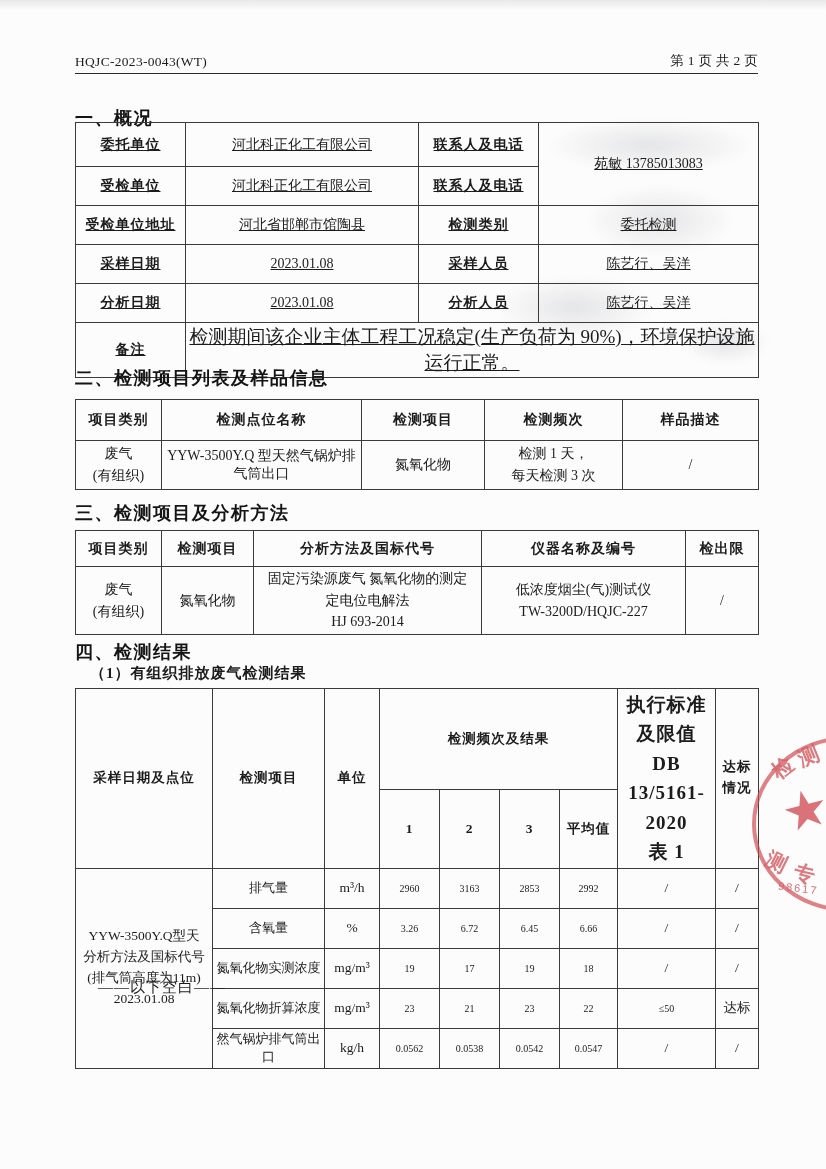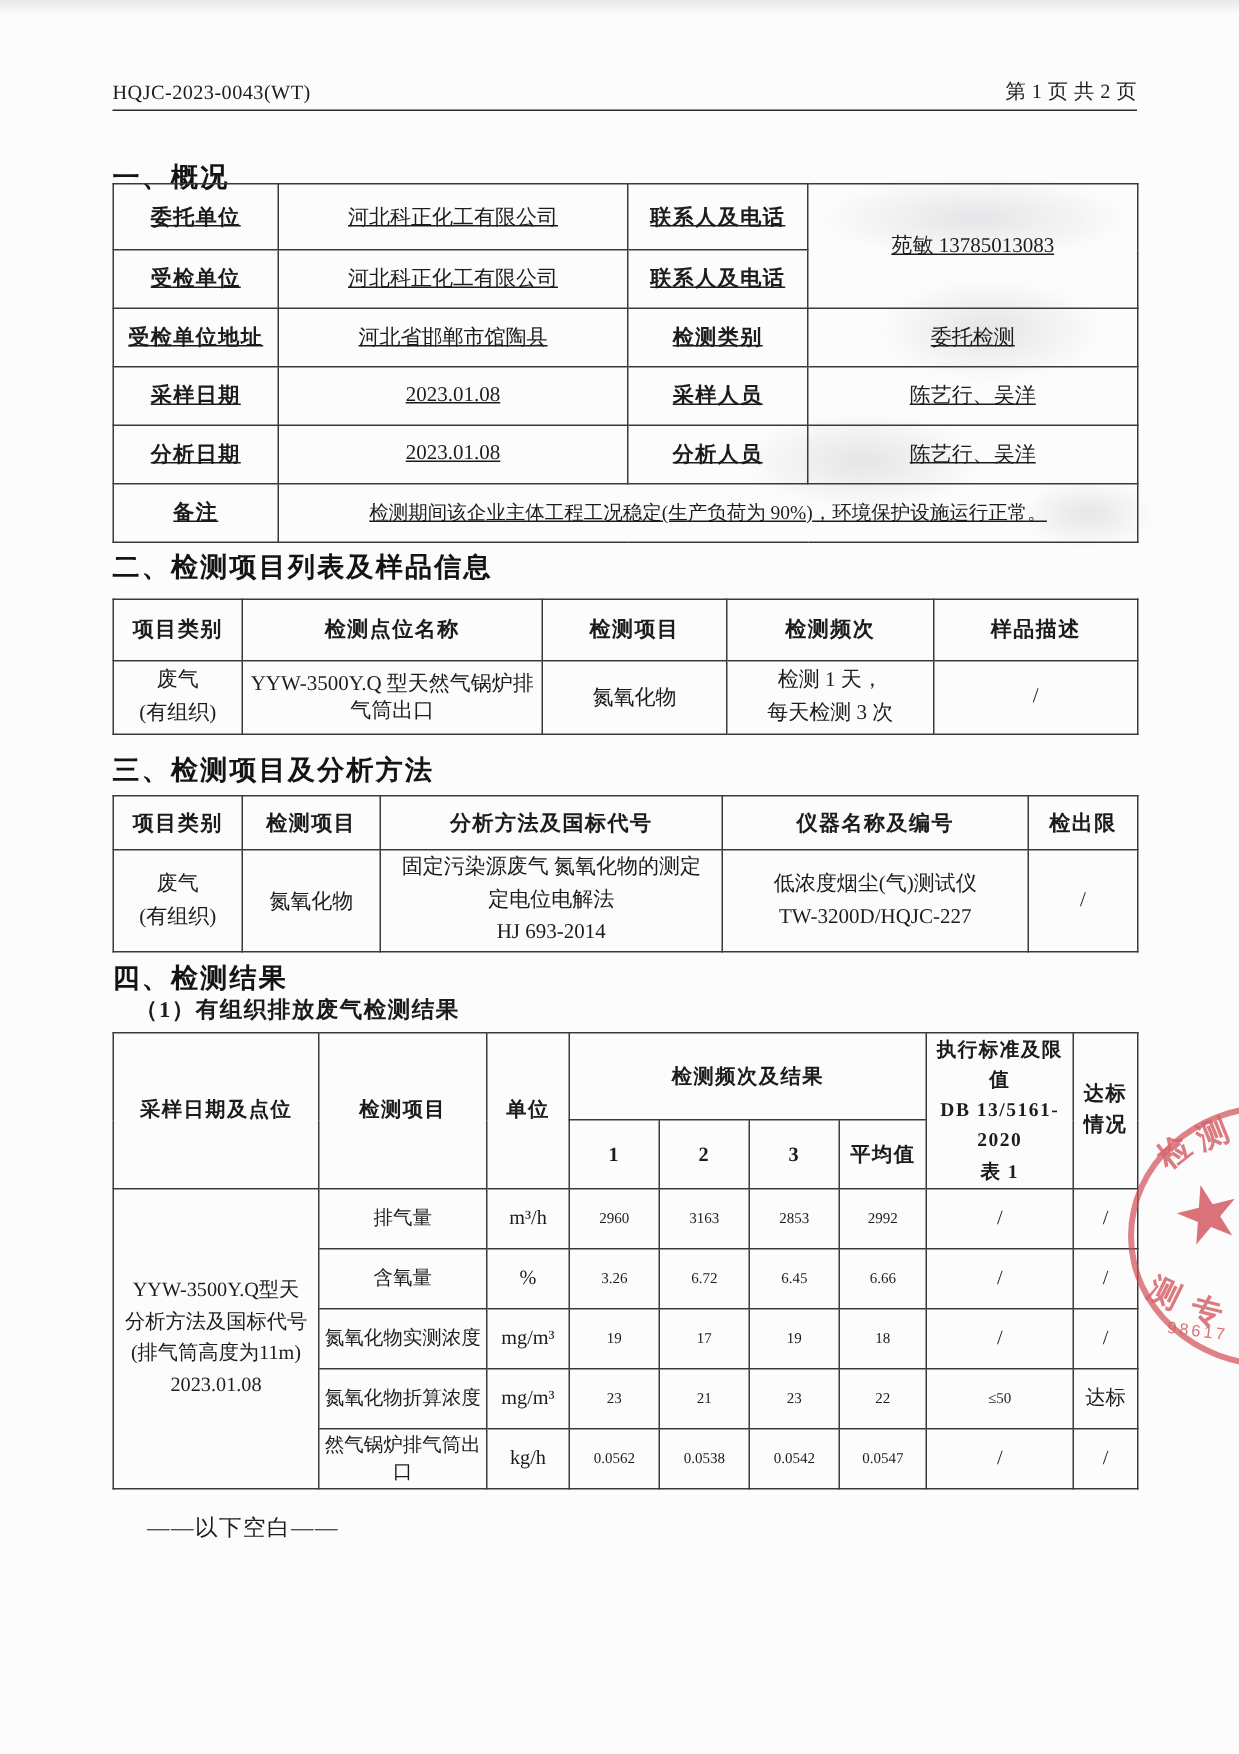--- a/index.html
+++ b/index.html
@@ -21,31 +21,31 @@
     letter-spacing:1.5px;color:#141414;}
   .sub-title{position:absolute;left:90px;font-size:15px;font-weight:600;letter-spacing:1px;}
   
   table{border-collapse:collapse;table-layout:fixed;position:absolute;left:75px;
     font-size:14px;color:#1c1c1c;}
   td{border:1px solid #3a3a3a;text-align:center;vertical-align:middle;
     padding:1px 2px;overflow:hidden;}
   .lbl{font-weight:700;letter-spacing:1px;}
   .th td{font-weight:700;letter-spacing:1px;}
   .line{display:block;line-height:1.55;}
-  .small{font-size:13px;}
+  .small{font-size:19px;}
   
   #t1{top:122px;width:683px;}
   #t1 tr{height:39px;text-decoration:underline;} #t1 tr:first-child{height:44px;}
   #t2{top:399px;width:683px;}
   #t3{top:530px;width:683px;}
   #t4{top:688px;width:683px;font-size:13.5px;}
   #t4 .num{font-size:10px;}
   #t4 .item-col{font-size:13px;letter-spacing:0;padding:0;}
   
-  .footer-note{position:absolute;left:98px;top:978px;font-size:15px;letter-spacing:1px;margin-top:31px;}
+  .footer-note{position:absolute;left:98px;top:978px;font-size:15px;letter-spacing:1px;}
   
   .stamp{position:absolute;left:752px;top:736px;width:192px;height:176px;
     color:#cf4a52;opacity:.85;filter:blur(.3px);font-family:"Liberation Sans",sans-serif;}
   .stamp-ring{position:absolute;left:0;top:0;right:0;bottom:0;
     border:4.5px solid currentColor;border-radius:50%;opacity:.8;}
   .stamp-star{position:absolute;left:30px;top:48px;font-size:52px;line-height:1;
     transform:rotate(-14deg);opacity:.9;}
   .stamp-ch{position:absolute;font-size:21px;font-weight:700;opacity:.85;}
   .stamp-digits{position:absolute;left:26px;top:146px;font-size:11px;
     letter-spacing:2px;transform:rotate(7deg);opacity:.9;}

